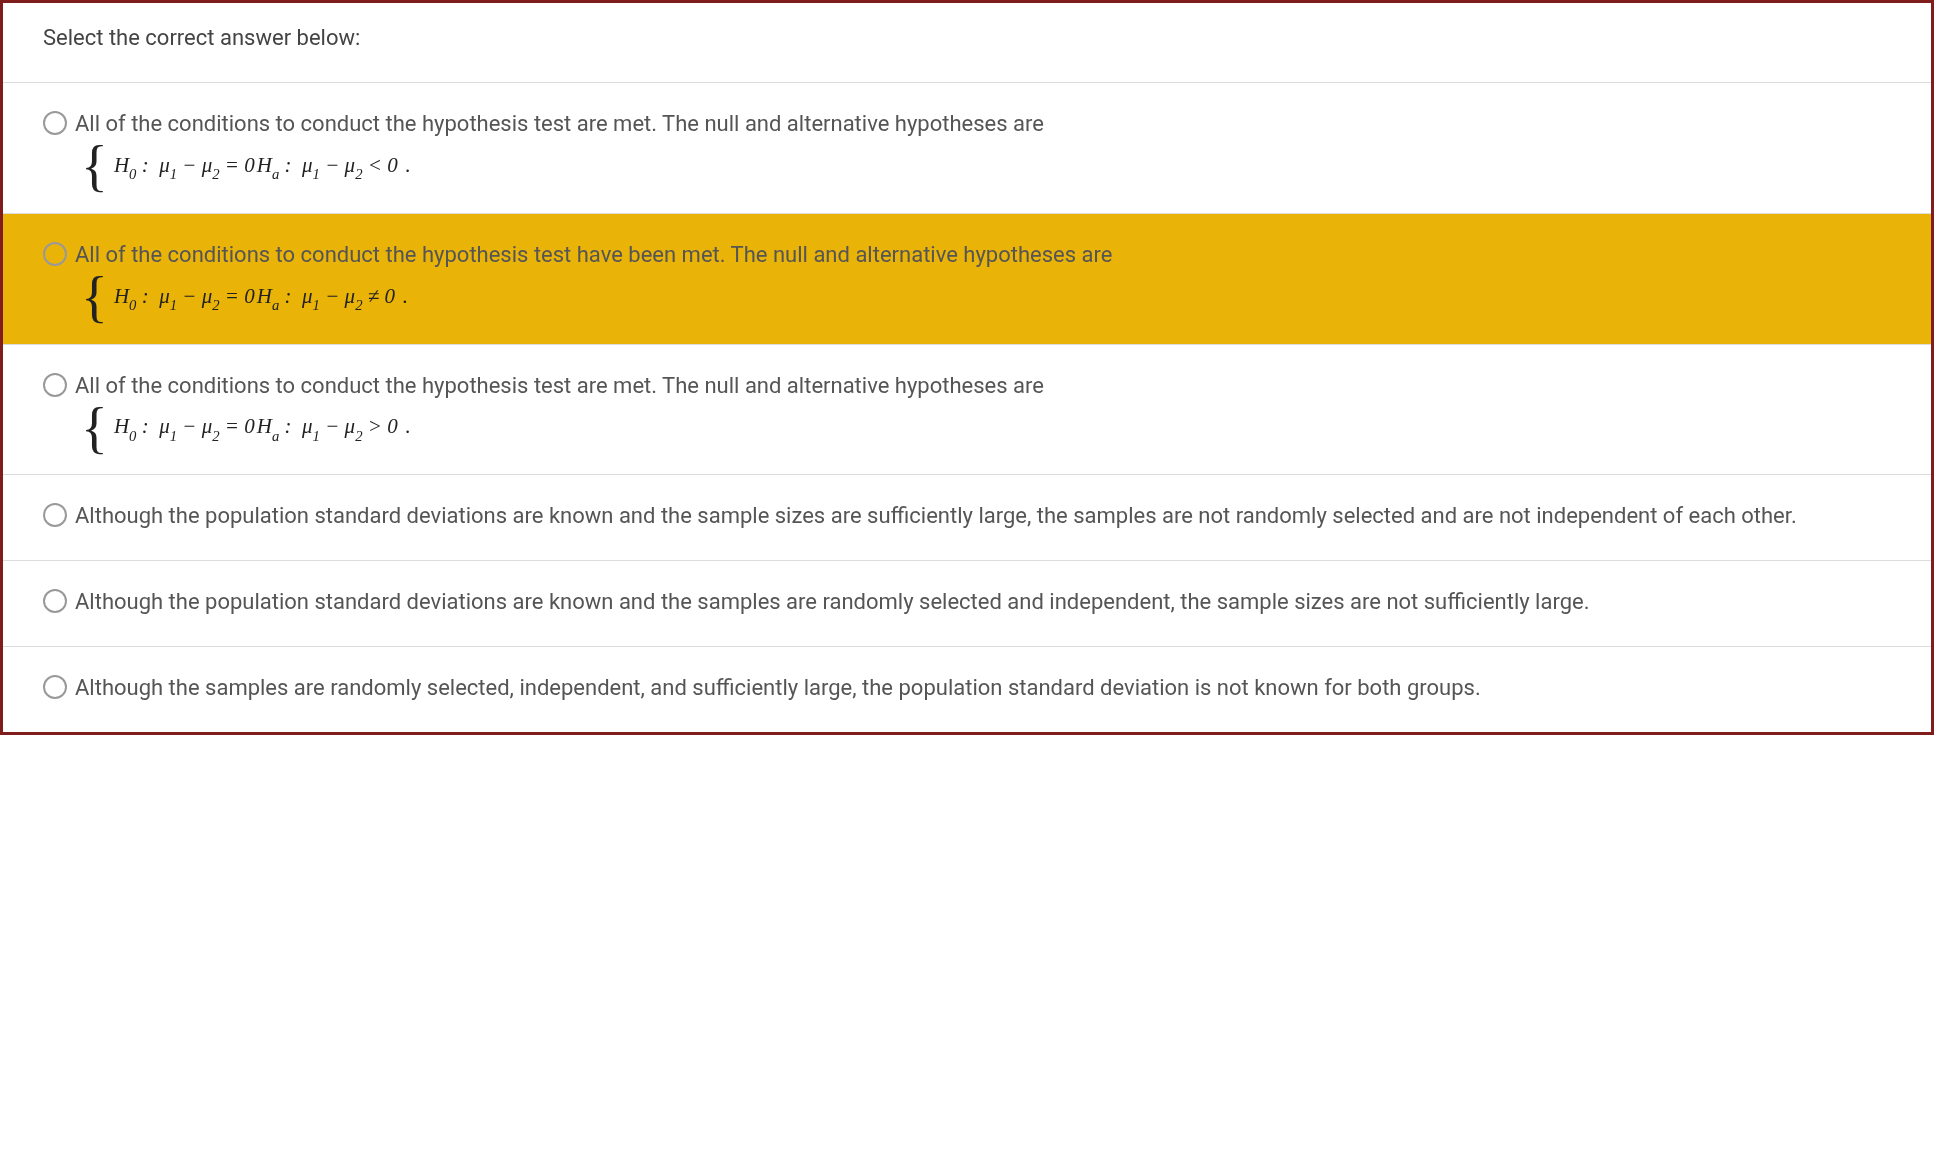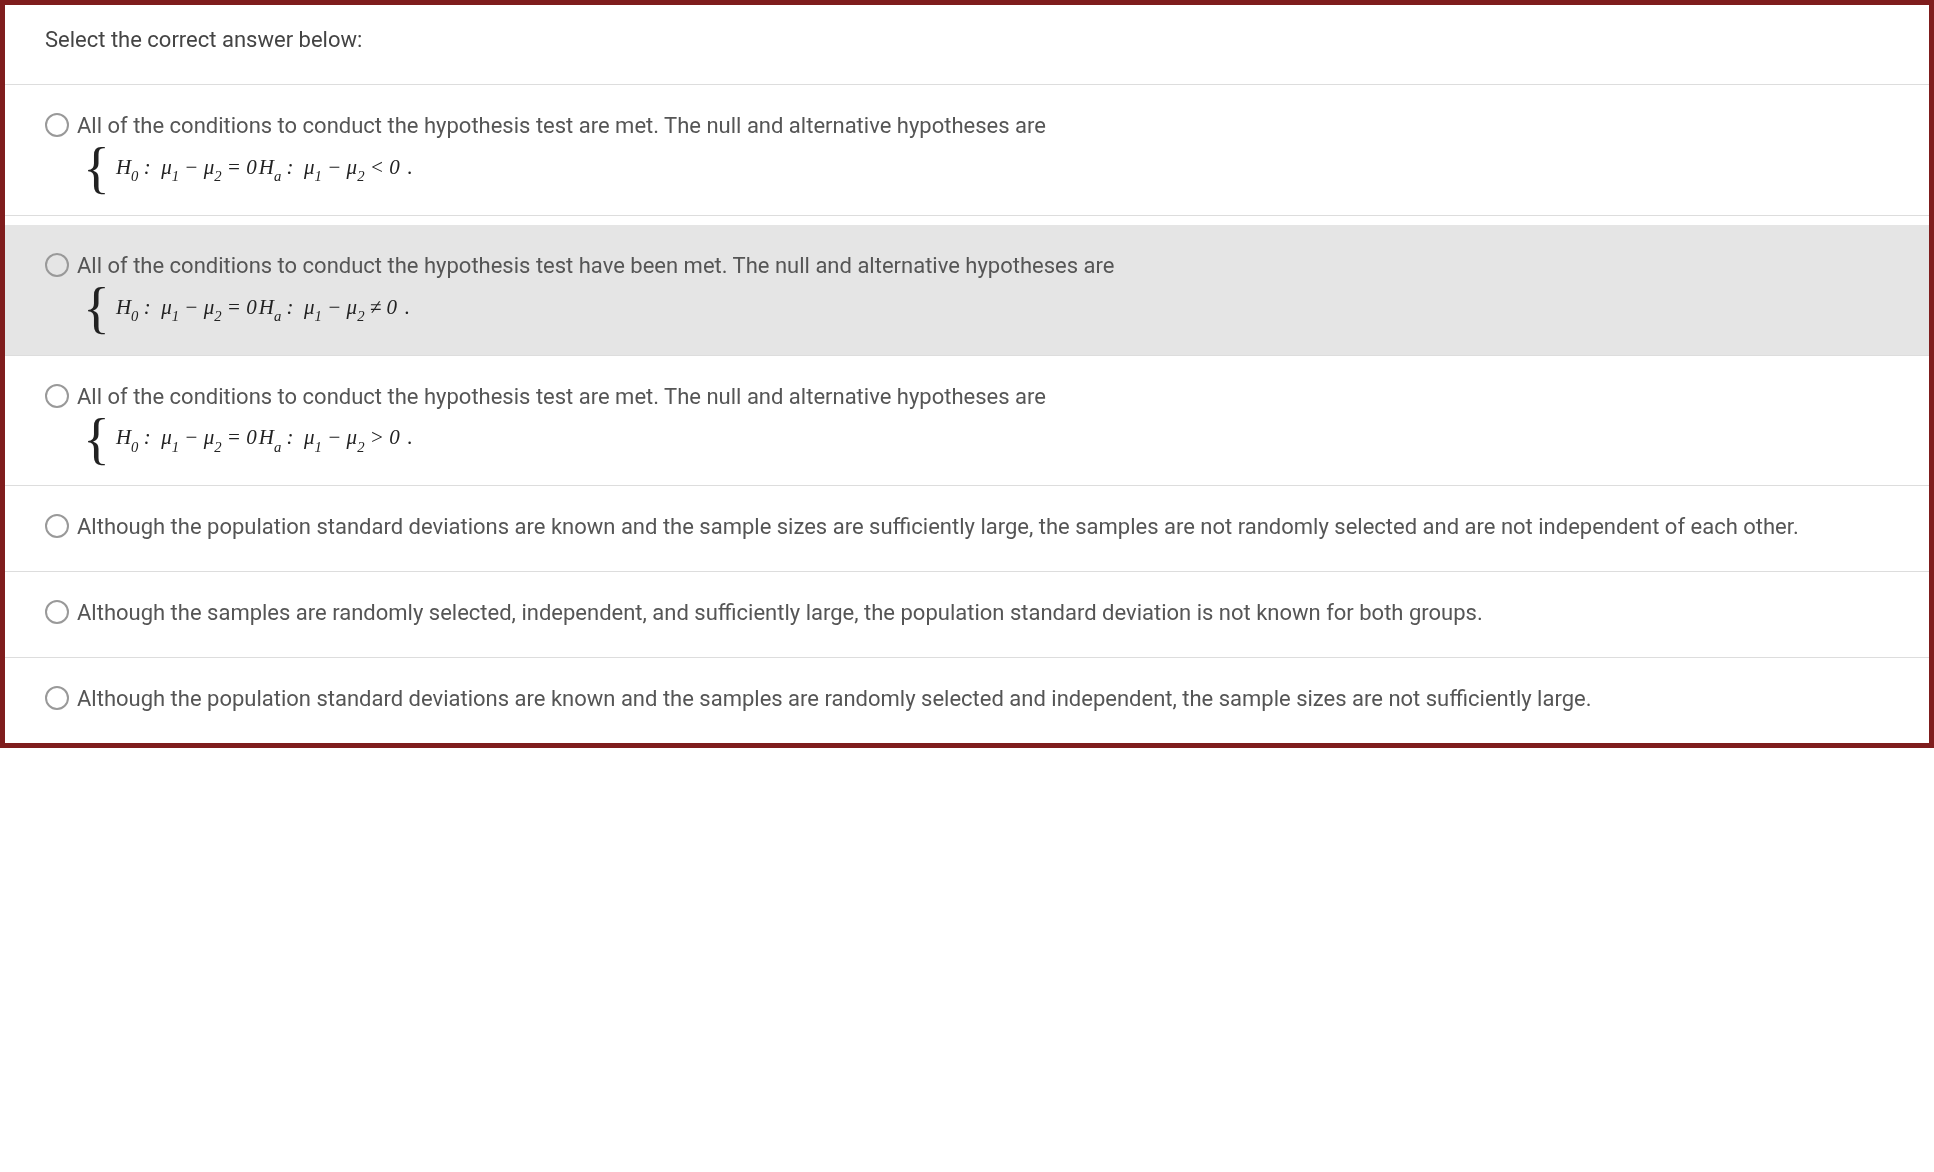--- a/index.html
+++ b/index.html
@@ -8,41 +8,40 @@
       padding: 0;
     }
     body {
       font-family: -apple-system, BlinkMacSystemFont, "Segoe UI", Roboto, "Helvetica Neue", Arial, sans-serif;
       background: #fff;
       color: #333;
       font-size: 22px;
       line-height: 1.5;
     }
     .container {
-      border: 5px solid #7f1d1d;
+      border: 3px solid #7f1d1d;
       max-width: 1934px;
     }
     .prompt {
       padding: 18px 40px 28px 40px;
       border-bottom: 1px solid #ddd;
       color: #444;
     }
     .option {
       display: flex;
       align-items: flex-start;
       padding: 24px 40px;
       border-bottom: 1px solid #ddd;
       gap: 8px;
     }
     .option:last-child {
       border-bottom: none;
     }
     .option.grey {
-      background: #e5e5e5;
-      margin-top: 9px;
+      background: #eab308;
     }
     .radio {
       flex-shrink: 0;
       width: 24px;
       height: 24px;
       border: 2px solid #999;
       border-radius: 50%;
       margin-top: 4px;
       cursor: pointer;
     }
@@ -150,24 +149,24 @@
   <div class="option">
     <div class="radio"></div>
     <div class="option-content">
       <div class="option-text">Although the population standard deviations are known and the sample sizes are sufficiently large, the samples are not randomly selected and are not independent of each other.</div>
     </div>
   </div>
 
   <div class="option">
     <div class="radio"></div>
     <div class="option-content">
-      <div class="option-text">Although the samples are randomly selected, independent, and sufficiently large, the population standard deviation is not known for both groups.</div>
+      <div class="option-text">Although the population standard deviations are known and the samples are randomly selected and independent, the sample sizes are not sufficiently large.</div>
     </div>
   </div>
 
   <div class="option">
     <div class="radio"></div>
     <div class="option-content">
-      <div class="option-text">Although the population standard deviations are known and the samples are randomly selected and independent, the sample sizes are not sufficiently large.</div>
+      <div class="option-text">Although the samples are randomly selected, independent, and sufficiently large, the population standard deviation is not known for both groups.</div>
     </div>
   </div>
 
 </div>
 
 </body></html>

